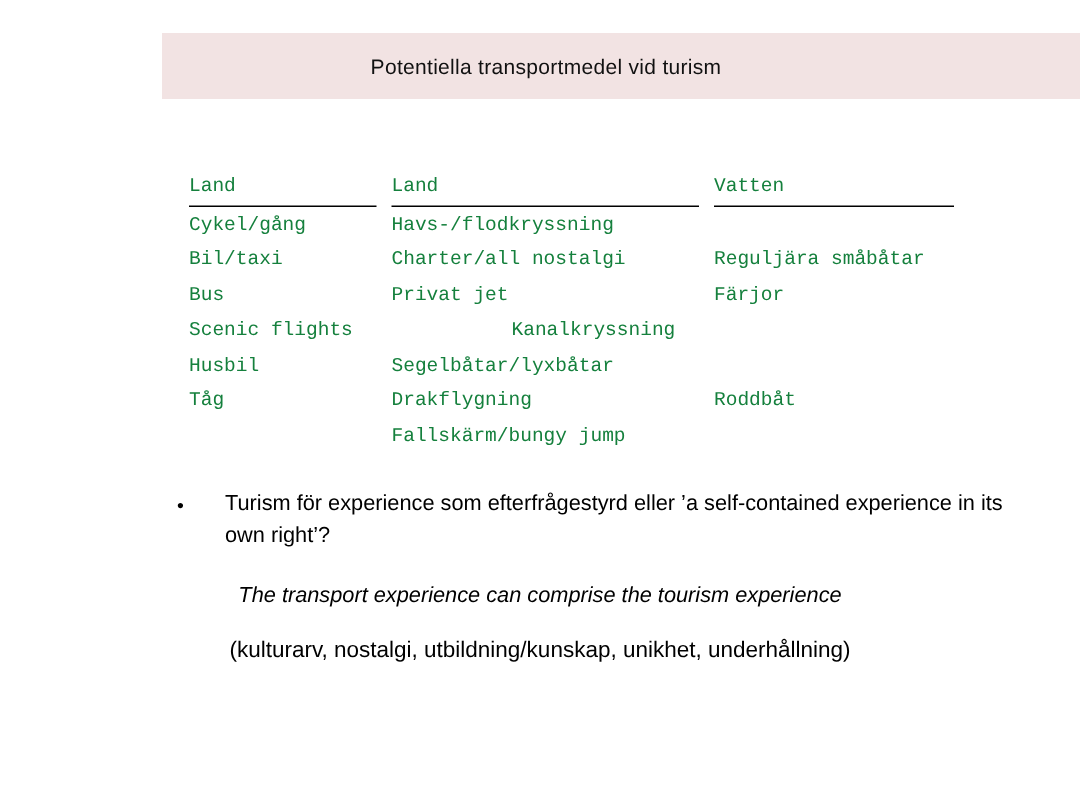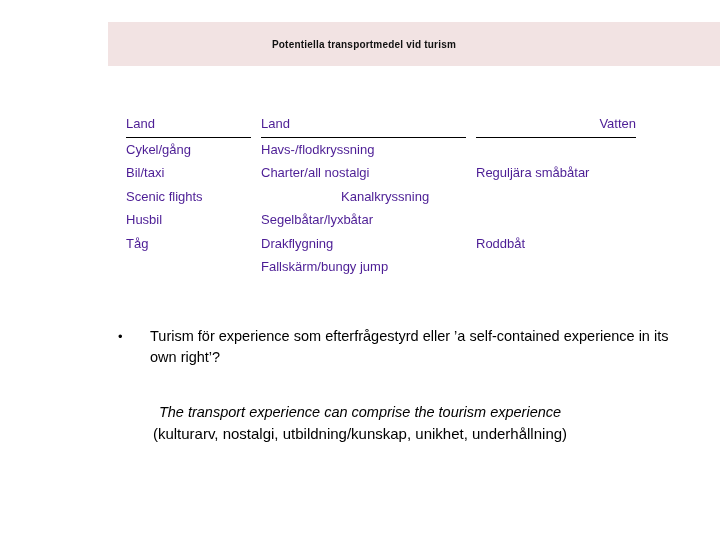--- a/index.html
+++ b/index.html
@@ -24,52 +24,52 @@
     left: 108px;
     top: 22px;
     width: 612px;
     height: 44px;
     background: #f2e3e3;
     display: flex;
     align-items: center;
     justify-content: center;
   }
   .title-text {
-    font-size: 10px;
+    font-size: 14px;
     color: #111111;
     letter-spacing: 0.2px;
     white-space: nowrap;
     text-align: left;
     transform: translateX(-50px);
-    font-weight: bold;
   }
   .table {
     position: absolute;
     left: 126px;
     top: 112px;
     width: 520px;
   }
   .table-row {
     display: flex;
     line-height: 23.5px;
   }
   .col {
     font-size: 13px;
-    color: #4c1d95;
+    color: #15803d;
+    font-family: Liberation Mono, monospace;
   }
   .col-land { width: 135px; }
   .col-luft { width: 215px; }
   .col-vatten { width: 170px; }
   .hdr .col {
     border-bottom: 1px solid #000000;
     padding-bottom: 1px;
   }
   .hdr .col-land { width: 125px; margin-right: 10px; }
   .hdr .col-luft { width: 205px; margin-right: 10px; }
-  .hdr .col-vatten { width: 160px; text-align: right; }
+  .hdr .col-vatten { width: 160px; }
 
   .bullet-block {
     position: absolute;
     left: 112px;
     top: 326px;
     width: 560px;
     display: flex;
     font-size: 14.5px;
     line-height: 21px;
   }
@@ -80,21 +80,21 @@
     padding-left: 6px;
     font-size: 13px;
     line-height: 21px;
   }
   .bullet-text {
     flex: 1;
   }
   .italic-line {
     position: absolute;
     left: 0;
-    top: 404px;
+    top: 389px;
     width: 720px;
     text-align: center;
     font-style: italic;
     font-size: 14.5px;
   }
   .paren-line {
     position: absolute;
     left: 0;
     top: 425px;
     width: 720px;
@@ -123,20 +123,25 @@
       <div class="col col-land">Cykel/gång</div>
       <div class="col col-vatten">Havs-/flodkryssning</div>
     </div>
 
     <div class="table-row">
       <div class="col col-land">Bil/taxi</div>
       <div class="col col-luft">Charter/all nostalgi</div>
       <div class="col col-vatten">Reguljära småbåtar</div>
     </div>
 
+    <div class="table-row">
+      <div class="col col-land">Bus</div>
+      <div class="col col-luft">Privat jet</div>
+      <div class="col col-vatten">Färjor</div>
+    </div>
 
     <div class="table-row">
       <div class="col col-luft">Scenic flights</div>
       <div class="col col-vatten">Kanalkryssning</div>
     </div>
 
     <div class="table-row">
       <div class="col col-land">Husbil</div>
       <div class="col col-vatten">Segelbåtar/lyxbåtar</div>
     </div>

